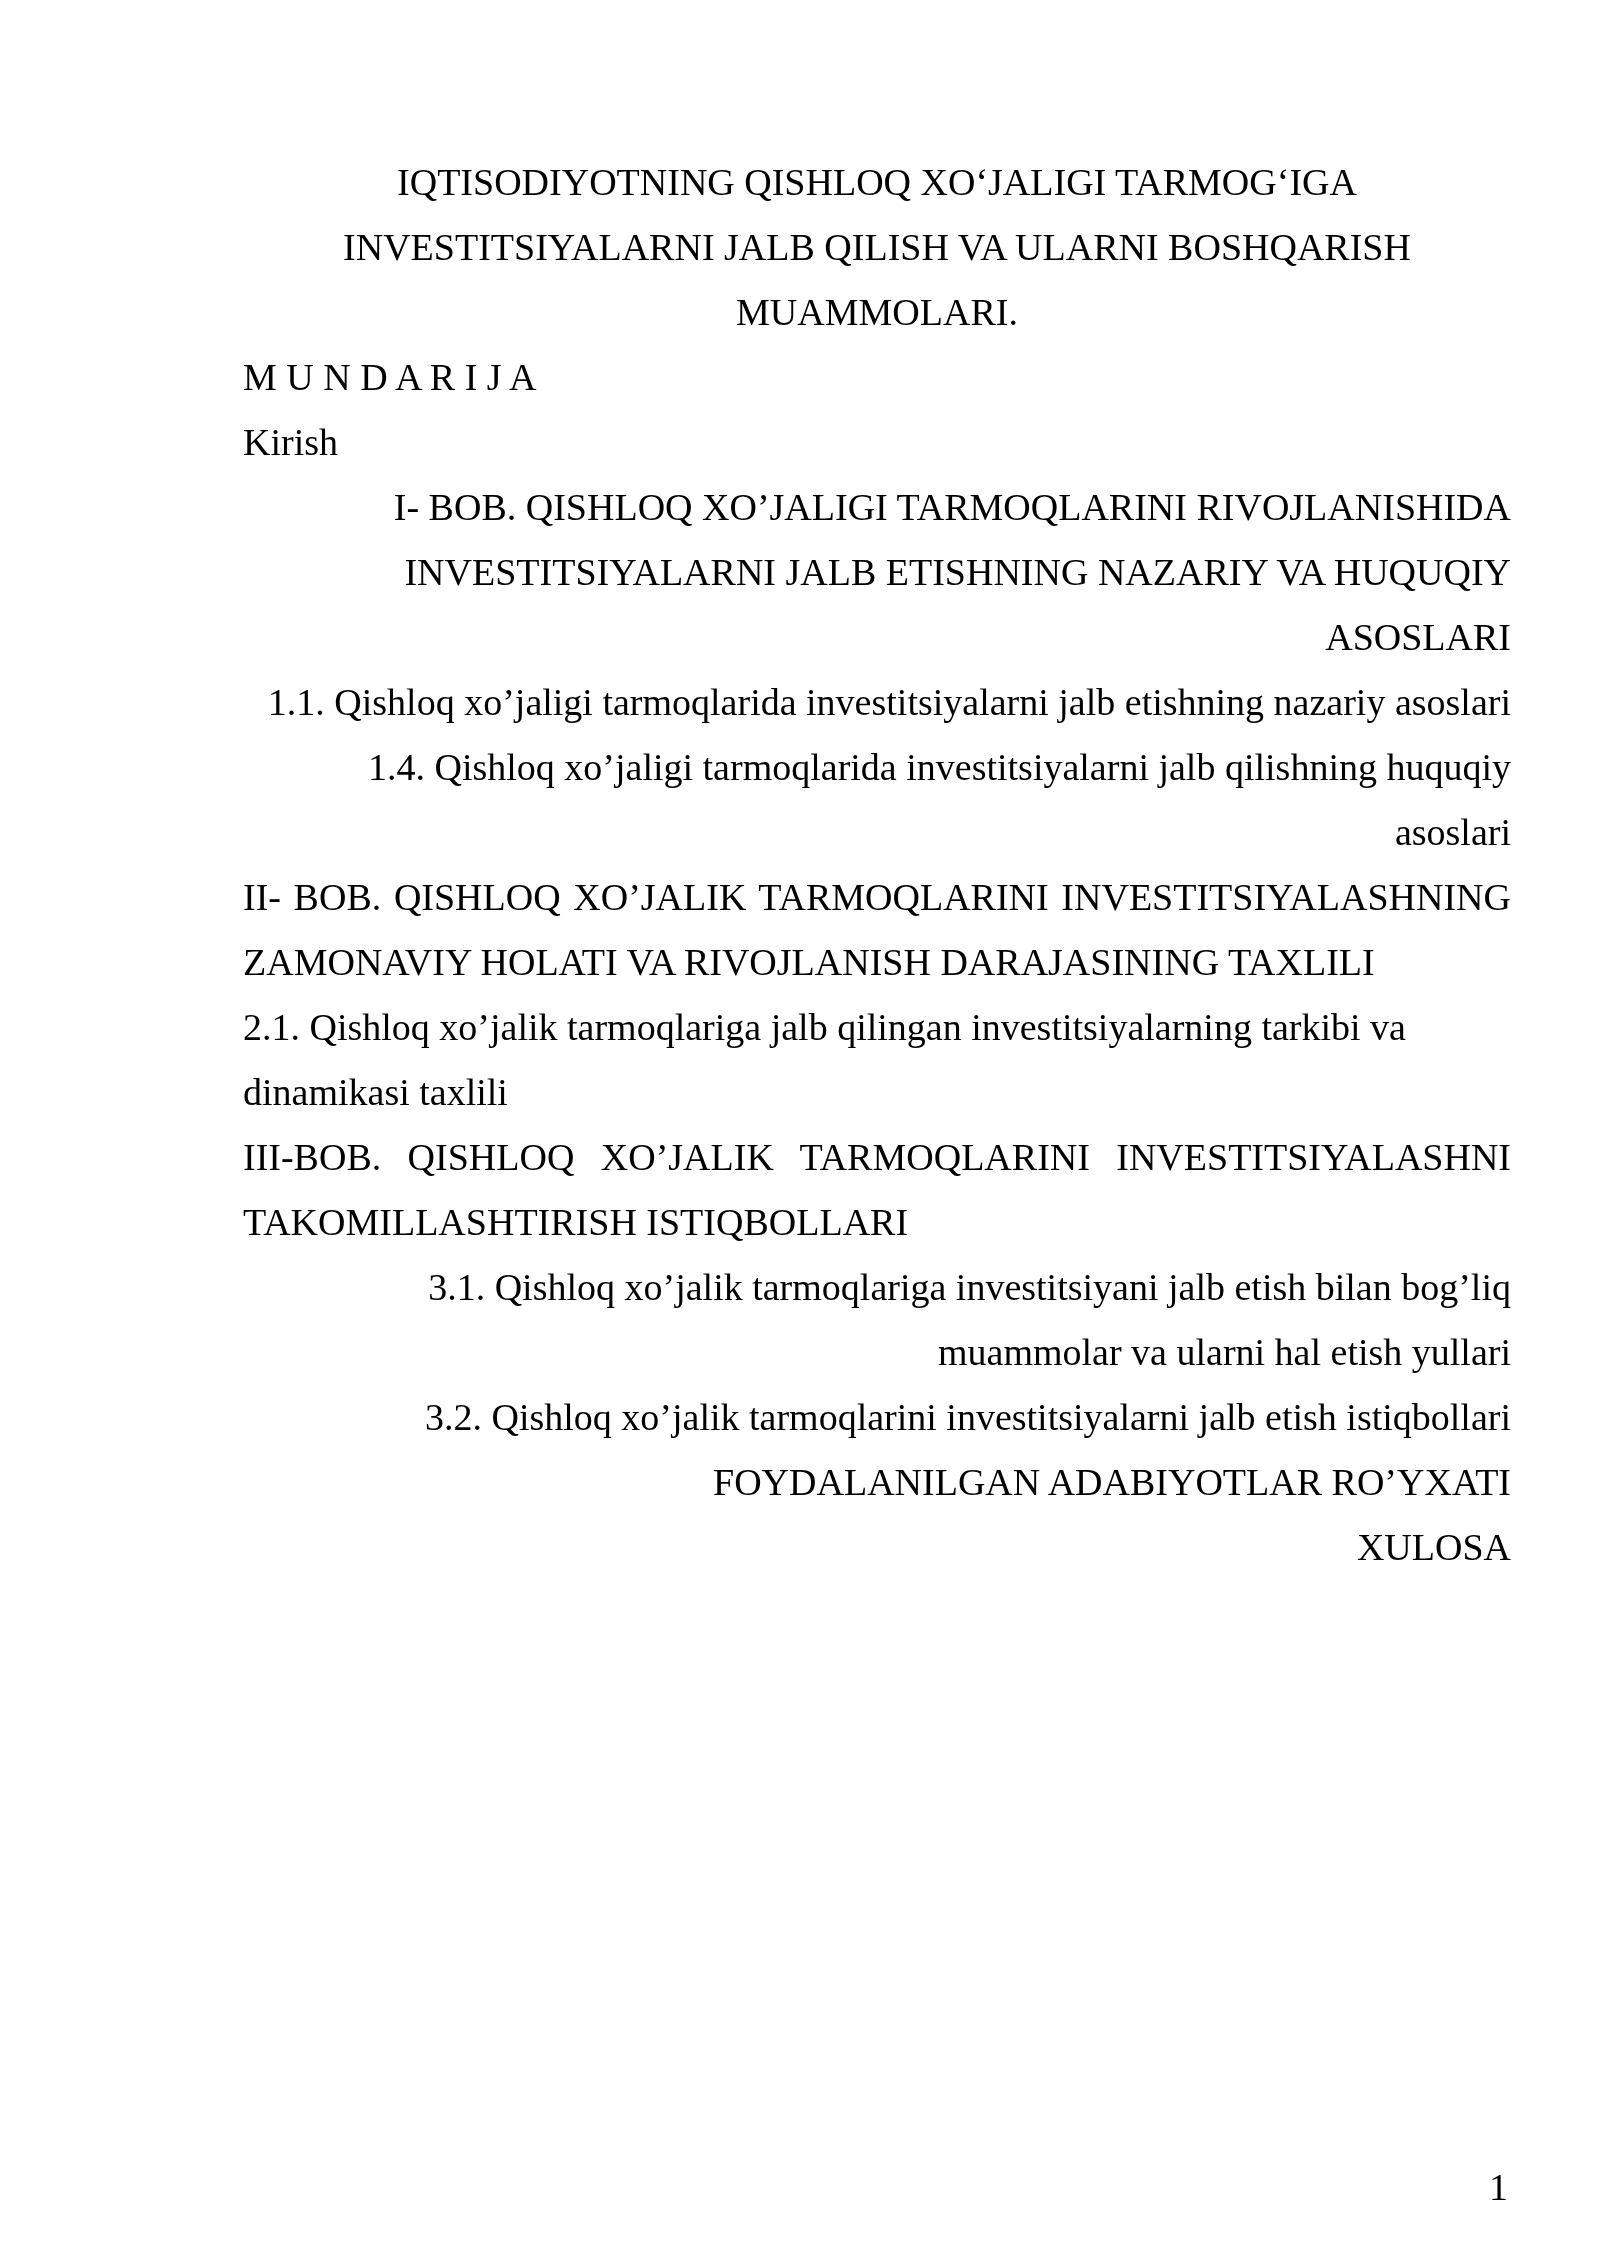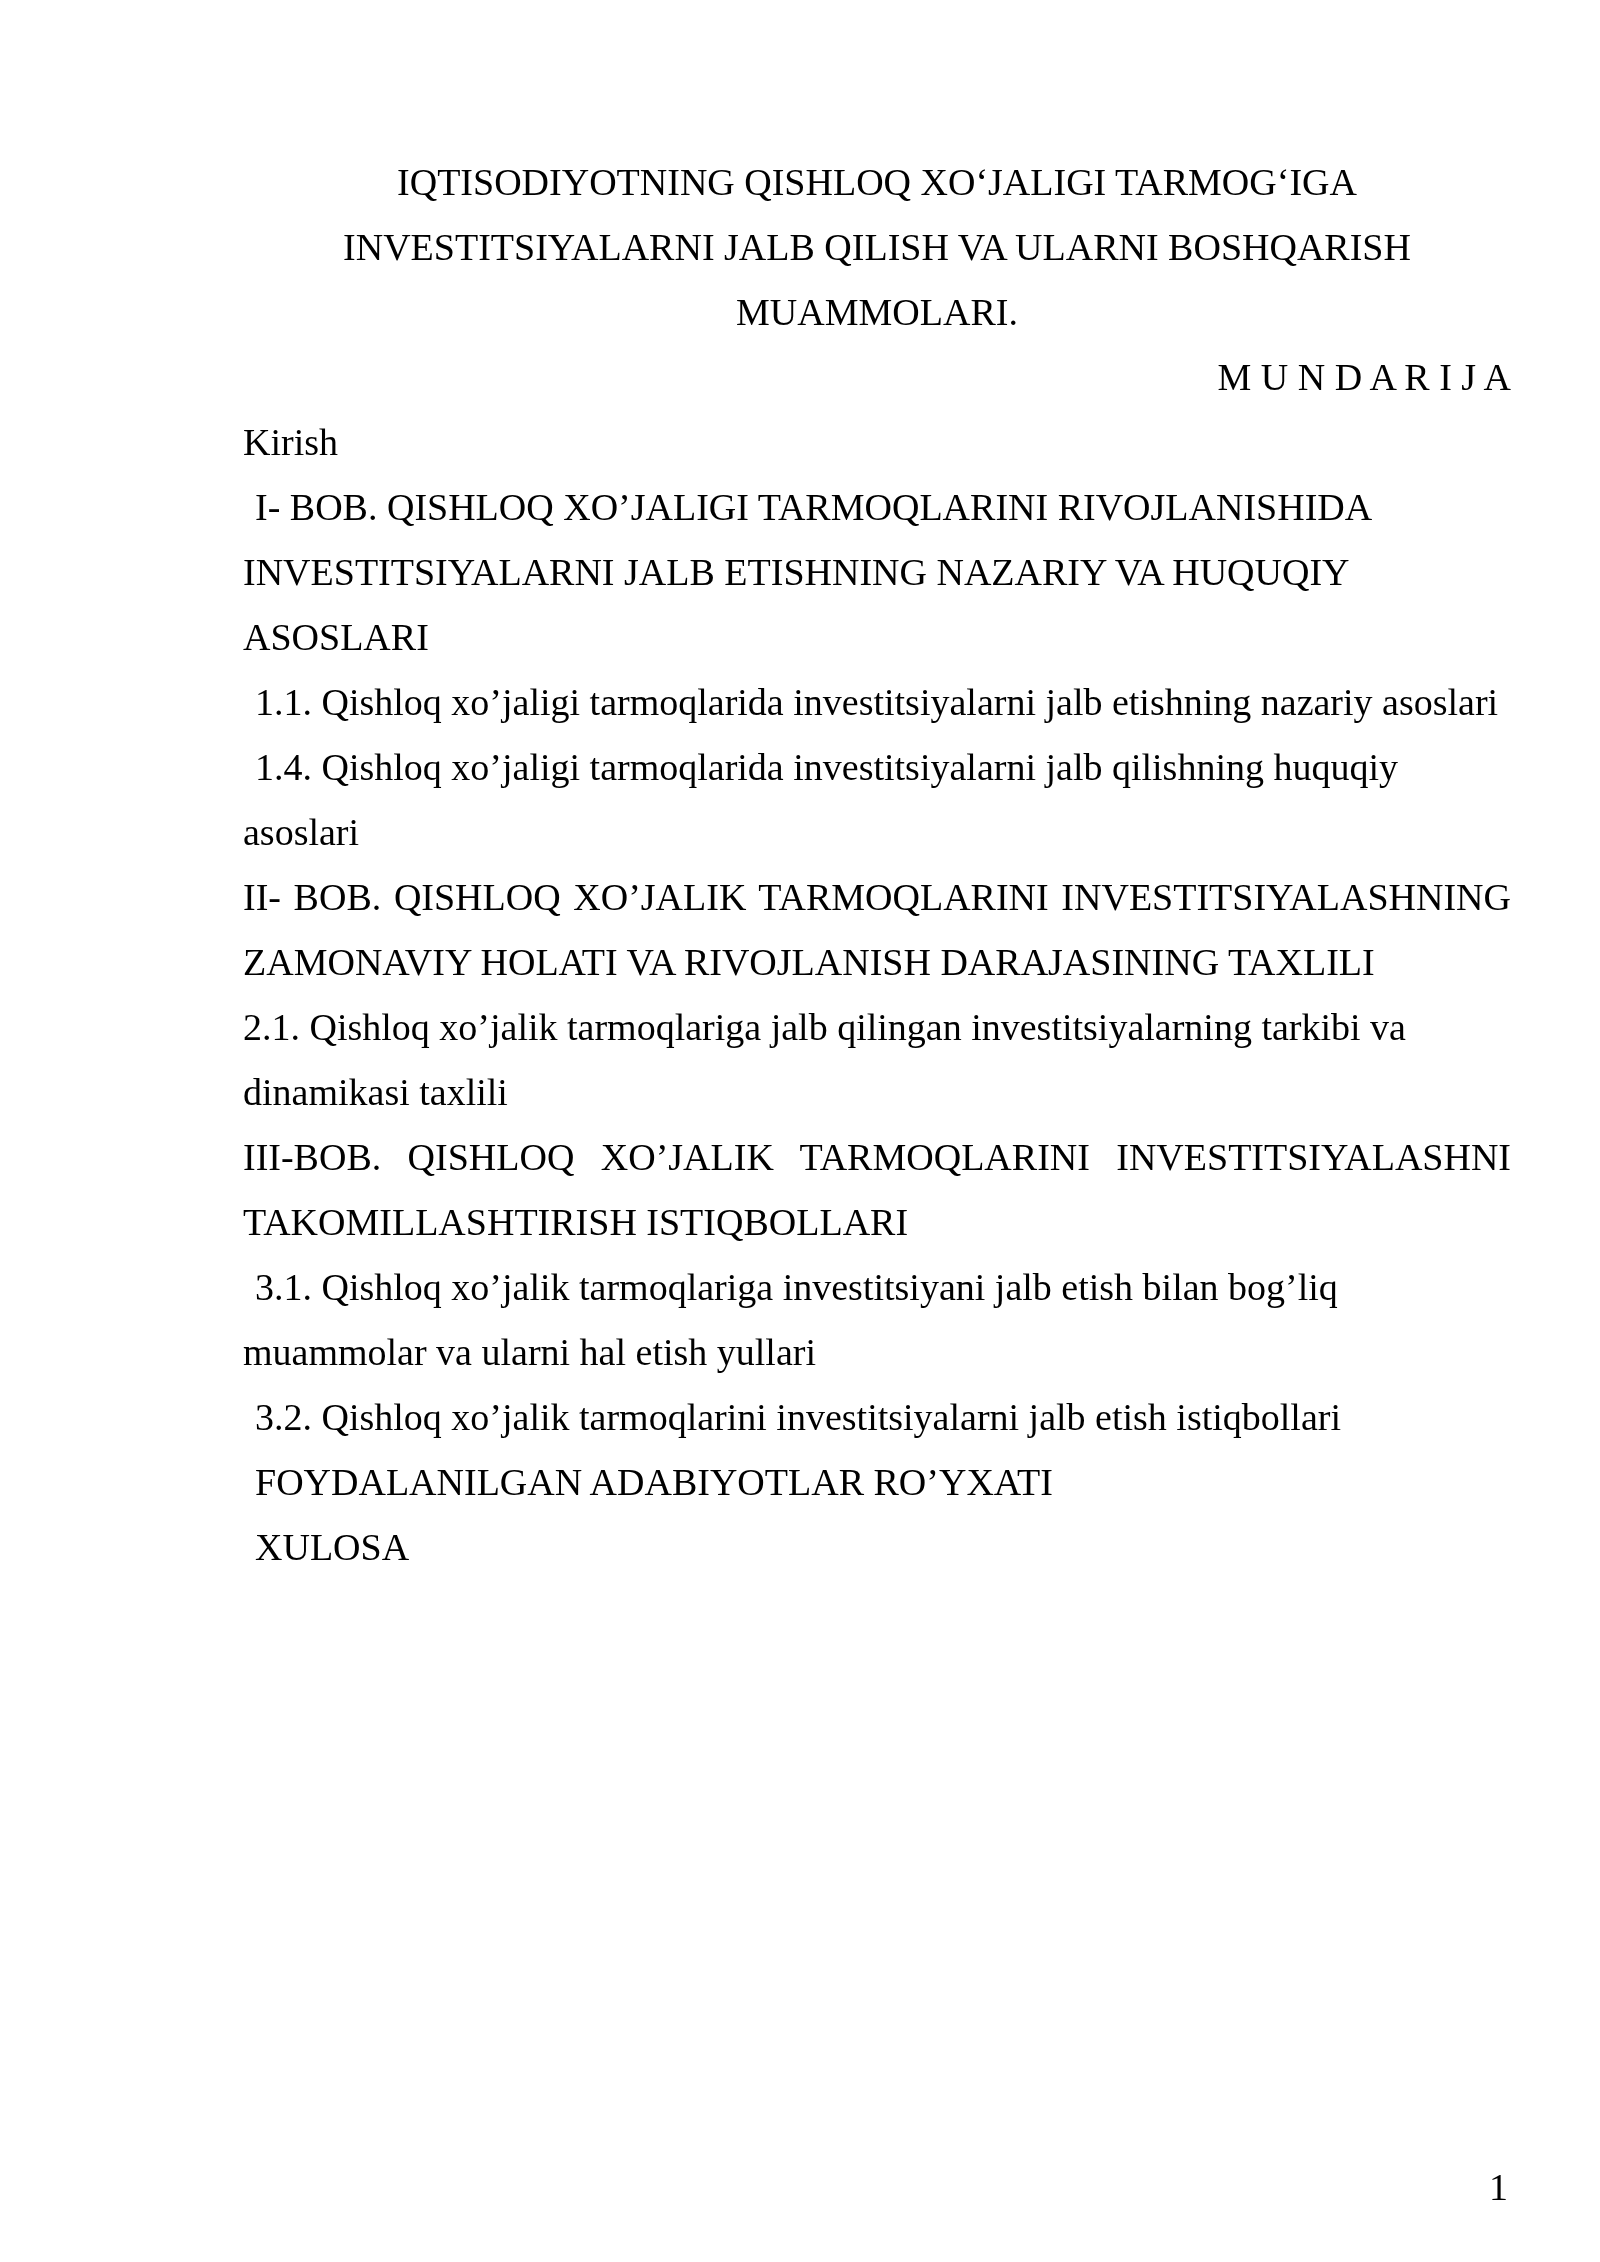--- a/index.html
+++ b/index.html
@@ -25,31 +25,31 @@
     margin-left: 8px;
   }
   .page p, .page h1, .page h2 {
     margin: 0;
     padding: 0;
     font-size: 38px;
     line-height: 65px;
     font-weight: normal;
   }
   .bold { font-weight: bold; }
-  .center { text-align: right; }
+  .center { text-align: left; }
   .title {
     font-weight: bold;
     text-align: center;
   }
   .chap {
     font-weight: bold;
   }
   .just { text-align: justify; }
   .gap { margin-top: 65px; }
-  .ti12 { text-indent: 12px; }
+  .ti12 { text-indent: 12px; text-align: right; }
   .ti45 { text-indent: 45px; }
   .pagenum {
     position: absolute;
     top: 2155px;
     right: 100px;
     font-size: 38px;
     line-height: 65px;
   }
 </style>
 </head>

